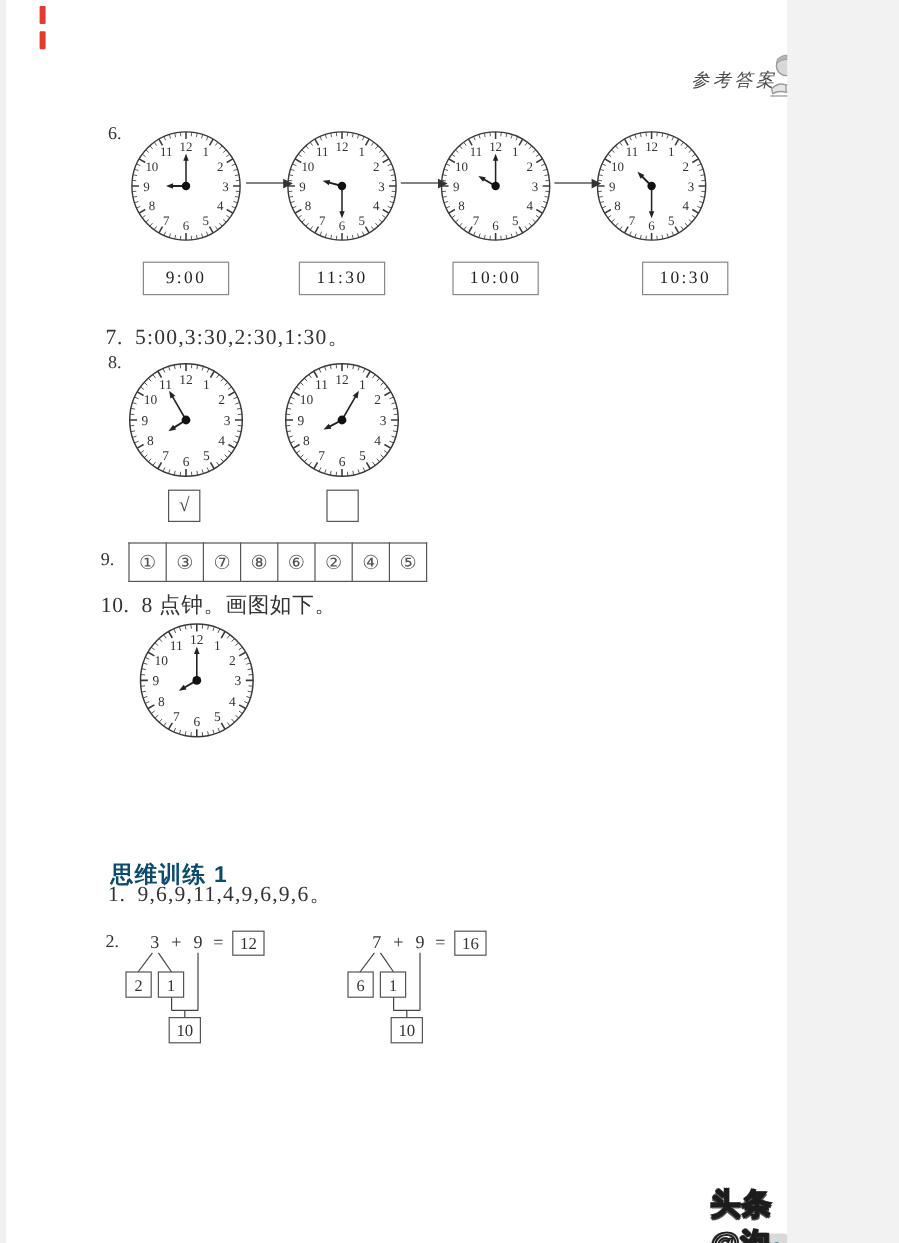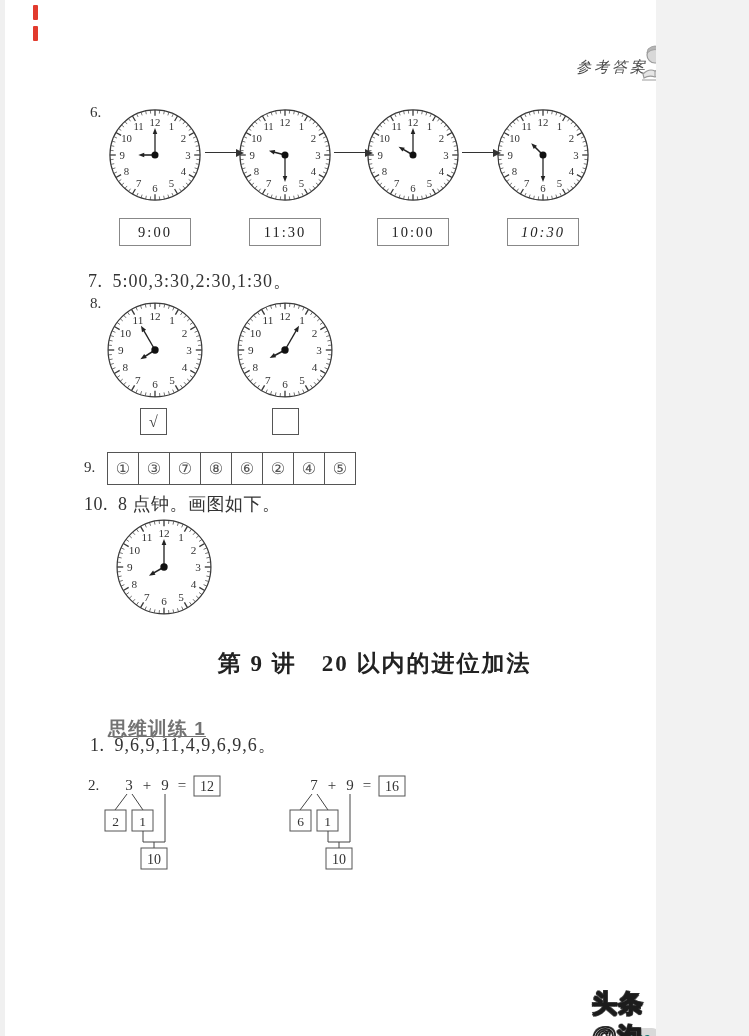--- a/index.html
+++ b/index.html
@@ -32,22 +32,22 @@
   .checkbox{position:absolute;width:27px;height:27px;border:1.2px solid #555;box-sizing:border-box;
         display:flex;align-items:center;justify-content:center;font-size:16px;color:#444;}
 
   table.qtable{position:absolute;border-collapse:collapse;}
   table.qtable td{width:30px;height:31px;border:1px solid #555;text-align:center;
         font-size:16px;color:#555;font-family:"Liberation Serif",serif;padding:0;}
 
   .lesson-heading{position:absolute;left:0;top:648px;width:749px;text-align:center;
         font-size:23px;font-weight:bold;color:#222;letter-spacing:2px;
         font-family:"Liberation Serif",serif;}
-  .training-heading{position:absolute;left:108px;top:716px;font-size:19px;font-weight:bold;
-        color:#737373;font-family:"Liberation Sans",sans-serif;letter-spacing:1px;text-decoration:underline;}
+  .training-heading{position:absolute;left:92px;top:716px;font-size:19px;font-weight:bold;
+        color:#0c4a6e;font-family:"Liberation Sans",sans-serif;letter-spacing:1px;}
 
   .bond{position:absolute;width:132px;height:103px;}
 
   .page-pill{position:absolute;left:616px;top:1028px;width:47px;height:23px;background:#d9d9d9;
         border-radius:12px;display:flex;align-items:center;justify-content:center;
         font-size:14px;color:#0f766e;font-family:"Liberation Sans",sans-serif;}
   .watermark{position:absolute;left:592px;top:987px;font-size:25px;font-weight:bold;
         font-family:"Liberation Sans",sans-serif;color:#ffffff;letter-spacing:1px;
         -webkit-text-stroke:1.4px #1c1c1c;
         text-shadow:1px 1px 0 #555, -1px -1px 0 #555, 1px -1px 0 #555, -1px 1px 0 #555;}
@@ -398,21 +398,21 @@
         <polygon points="50,77.5 47.7,71.5 52.3,71.5" fill="#222"></polygon>
         <circle cx="50" cy="50" r="3.6" fill="#111"></circle>
       </svg>
     </div>
   <div class="arrow" style="left:205px;top:152px;width:37px;"></div>
   <div class="arrow" style="left:334px;top:152px;width:37px;"></div>
   <div class="arrow" style="left:462px;top:152px;width:37px;"></div>
   <div class="ansbox" style="left:119px;top:218px;">9:00</div>
   <div class="ansbox" style="left:249px;top:218px;">11:30</div>
   <div class="ansbox" style="left:377px;top:218px;text-align:center;">10:00</div>
-  <div class="ansbox" style="left:507px;top:218px;font-style:italic;">10:30</div>
+  <div class="ansbox" style="left:535px;top:218px;">10:30</div>
 
   <div class="textline" style="left:88px;top:269px;">
     <span>7.</span>&nbsp;
     <span class="num">5:00,3:30,2:30,1:30。</span>
   </div>
 
   <div class="qlabel" style="left:90px;top:295px;">8.</div>
   <div class="clock" style="left:104px;top:299px;width:102px;height:102px;">
       <svg viewBox="0 0 100 100" width="100%" height="100%">
         <circle cx="50" cy="50" r="46" fill="none" stroke="#3a3a3a" stroke-width="1.2"></circle>
@@ -680,21 +680,20 @@
         <text x="33.249999999999986" y="20.988148973221314" dy="0.35em" text-anchor="middle" font-size="11" font-family="&quot;Liberation Serif&quot;, serif" fill="#333">11</text>
         <text x="49.99999999999999" y="16.5" dy="0.35em" text-anchor="middle" font-size="11" font-family="&quot;Liberation Serif&quot;, serif" fill="#333">12</text>
         <line x1="50" y1="50" x2="39.607695154586736" y2="56.00000000000001" stroke="#222" stroke-width="1.6"></line>
         <polygon points="35.27756813566455,58.50000000000001 39.32372055837118,53.5081415712958 41.623720558371176,57.49185842870421" fill="#222"></polygon>
         <line x1="50" y1="50" x2="50" y2="27.5" stroke="#222" stroke-width="1.3"></line>
         <polygon points="50,22.5 52.3,28.5 47.7,28.5" fill="#222"></polygon>
         <circle cx="50" cy="50" r="3.6" fill="#111"></circle>
       </svg>
     </div>
 
-  <div class="lesson-heading">第 9 讲　20 以内的进位加法</div>
 
   <div class="training-heading">思维训练 1</div>
   <div class="textline" style="left:90px;top:733px;">
     <span>1.</span>&nbsp;
     <span class="num">9,6,9,11,4,9,6,9,6。</span>
   </div>
   <div class="qlabel" style="left:88px;top:777px;">2.</div>
   <div class="bond" style="left:102px;top:773px;"><svg viewBox="0 0 132 103" width="100%" height="100%">
         <text x="27" y="17" text-anchor="middle" font-size="15" font-family="&quot;Liberation Serif&quot;, serif" fill="#333">3</text>
         <text x="45" y="17" text-anchor="middle" font-size="15" font-family="&quot;Liberation Serif&quot;, serif" fill="#333">+</text>

